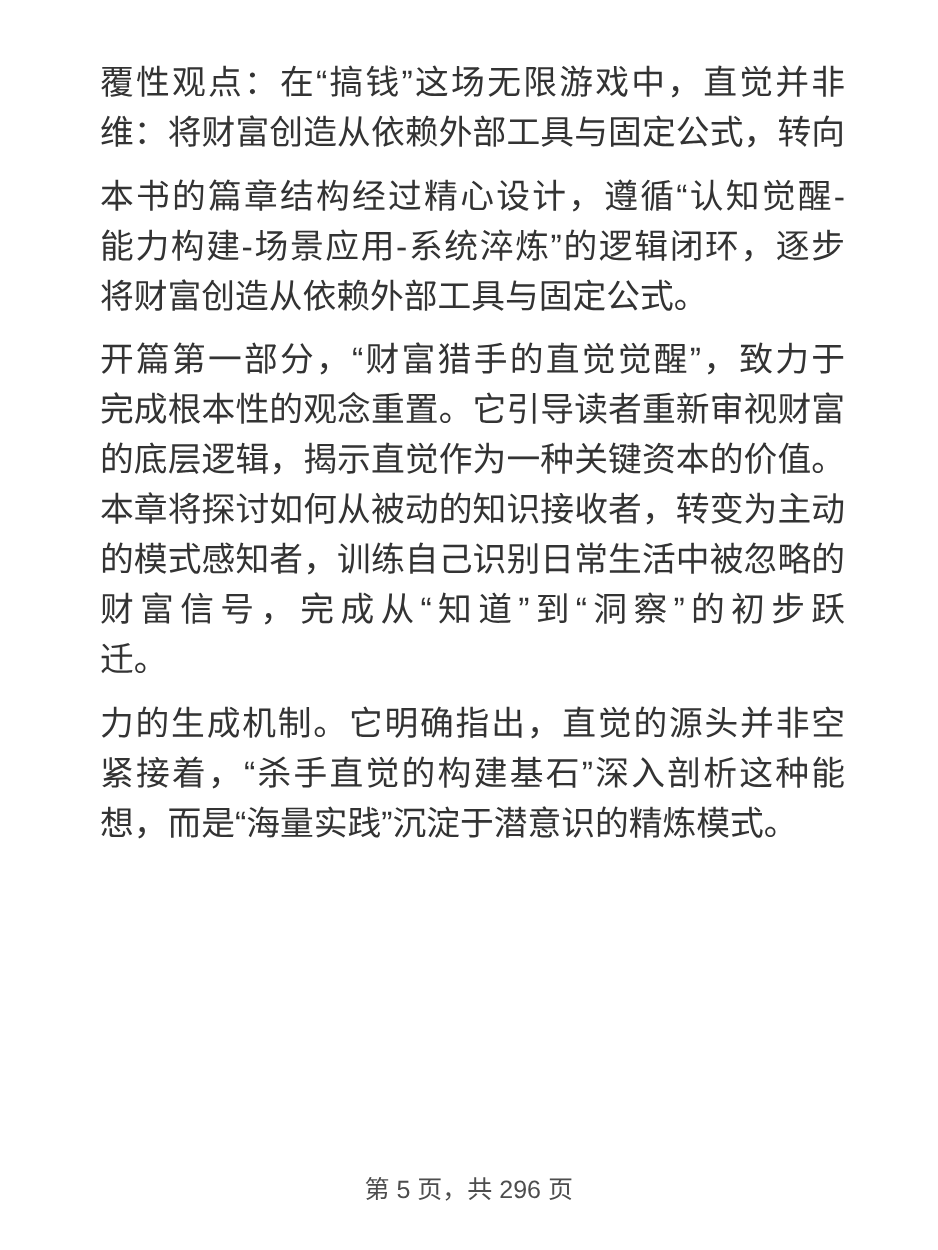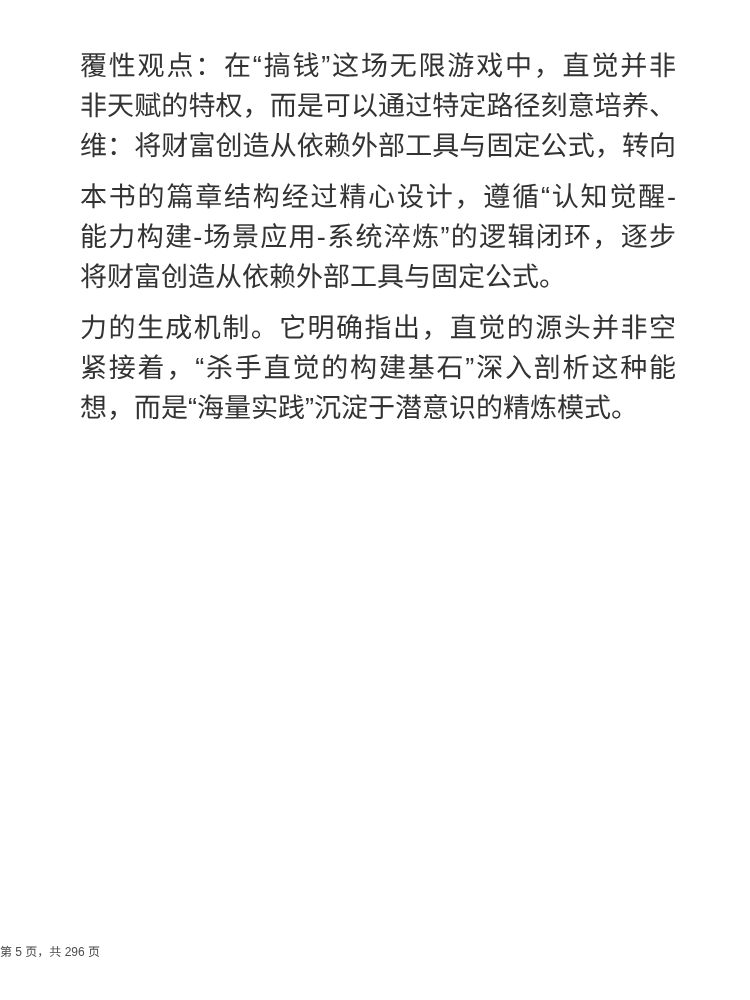--- a/index.html
+++ b/index.html
@@ -40,44 +40,53 @@
   }
   .line.para-end {
     text-align: left;
     text-align-last: auto;
   }
   .footer {
     position: absolute;
     top: 941px;
     left: 0;
     width: 750px;
-    font-size: 12px;
+    text-align: center;
+    font-size: 20px;
     line-height: 22px;
     color: #4d4d4d;
   }
 </style>
 </head>
 <body>
 
 <div class="page">
 
   <div class="content">
 
     <div class="paragraph">
       <div class="line">覆性观点：在“搞钱”这场无限游戏中，直觉并非</div>
-      <div class="line">非天赋的特权，而是可以通过特定路径刻意培养、</div>
       <div class="line">维：将财富创造从依赖外部工具与固定公式，转向</div>
     </div>
 
     <div class="paragraph">
       <div class="line">本书的篇章结构经过精心设计，遵循“认知觉醒-</div>
       <div class="line">能力构建-场景应用-系统淬炼”的逻辑闭环，逐步</div>
       <div class="line para-end">将财富创造从依赖外部工具与固定公式。</div>
     </div>
 
+    <div class="paragraph">
+      <div class="line">开篇第一部分，“财富猎手的直觉觉醒”，致力于</div>
+      <div class="line">完成根本性的观念重置。它引导读者重新审视财富</div>
+      <div class="line">的底层逻辑，揭示直觉作为一种关键资本的价值。</div>
+      <div class="line">本章将探讨如何从被动的知识接收者，转变为主动</div>
+      <div class="line">的模式感知者，训练自己识别日常生活中被忽略的</div>
+      <div class="line">财富信号，完成从“知道”到“洞察”的初步跃</div>
+      <div class="line para-end">迁。</div>
+    </div>
 
     <div class="paragraph">
       <div class="line">力的生成机制。它明确指出，直觉的源头并非空</div>
       <div class="line">紧接着，“杀手直觉的构建基石”深入剖析这种能</div>
       <div class="line para-end">想，而是“海量实践”沉淀于潜意识的精炼模式。</div>
     </div>
 
   </div>
 
   <div class="footer">

